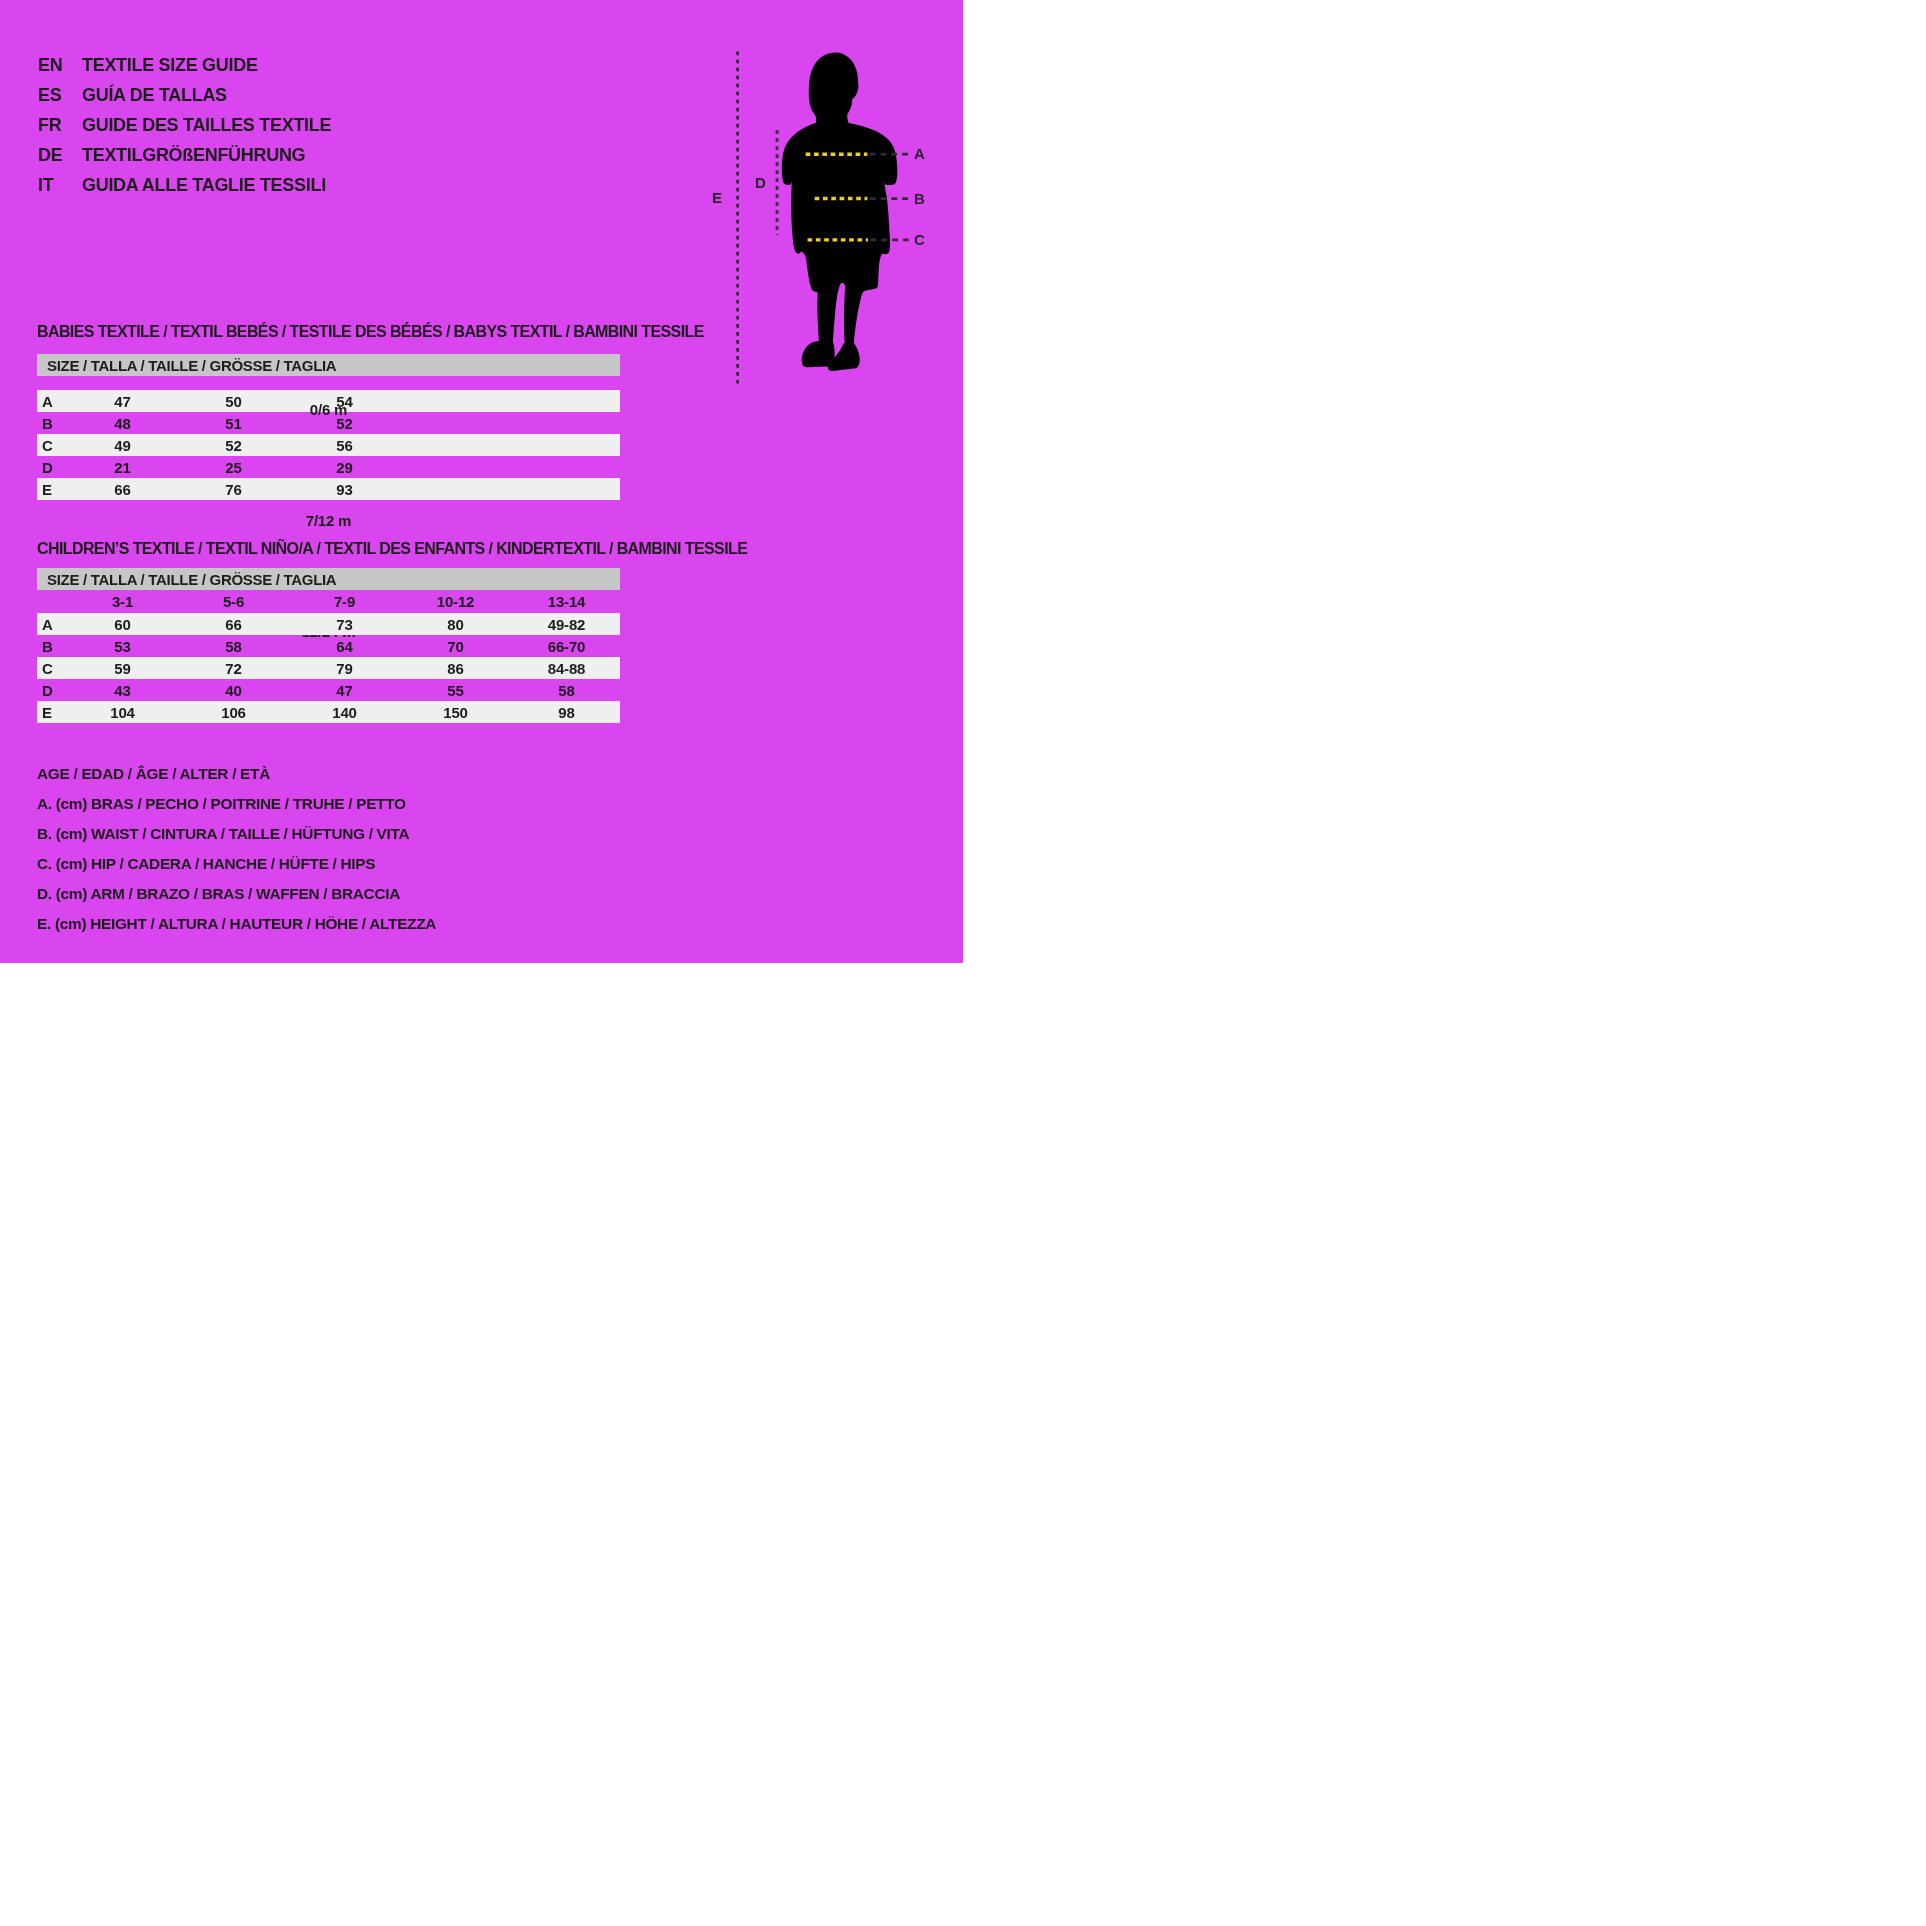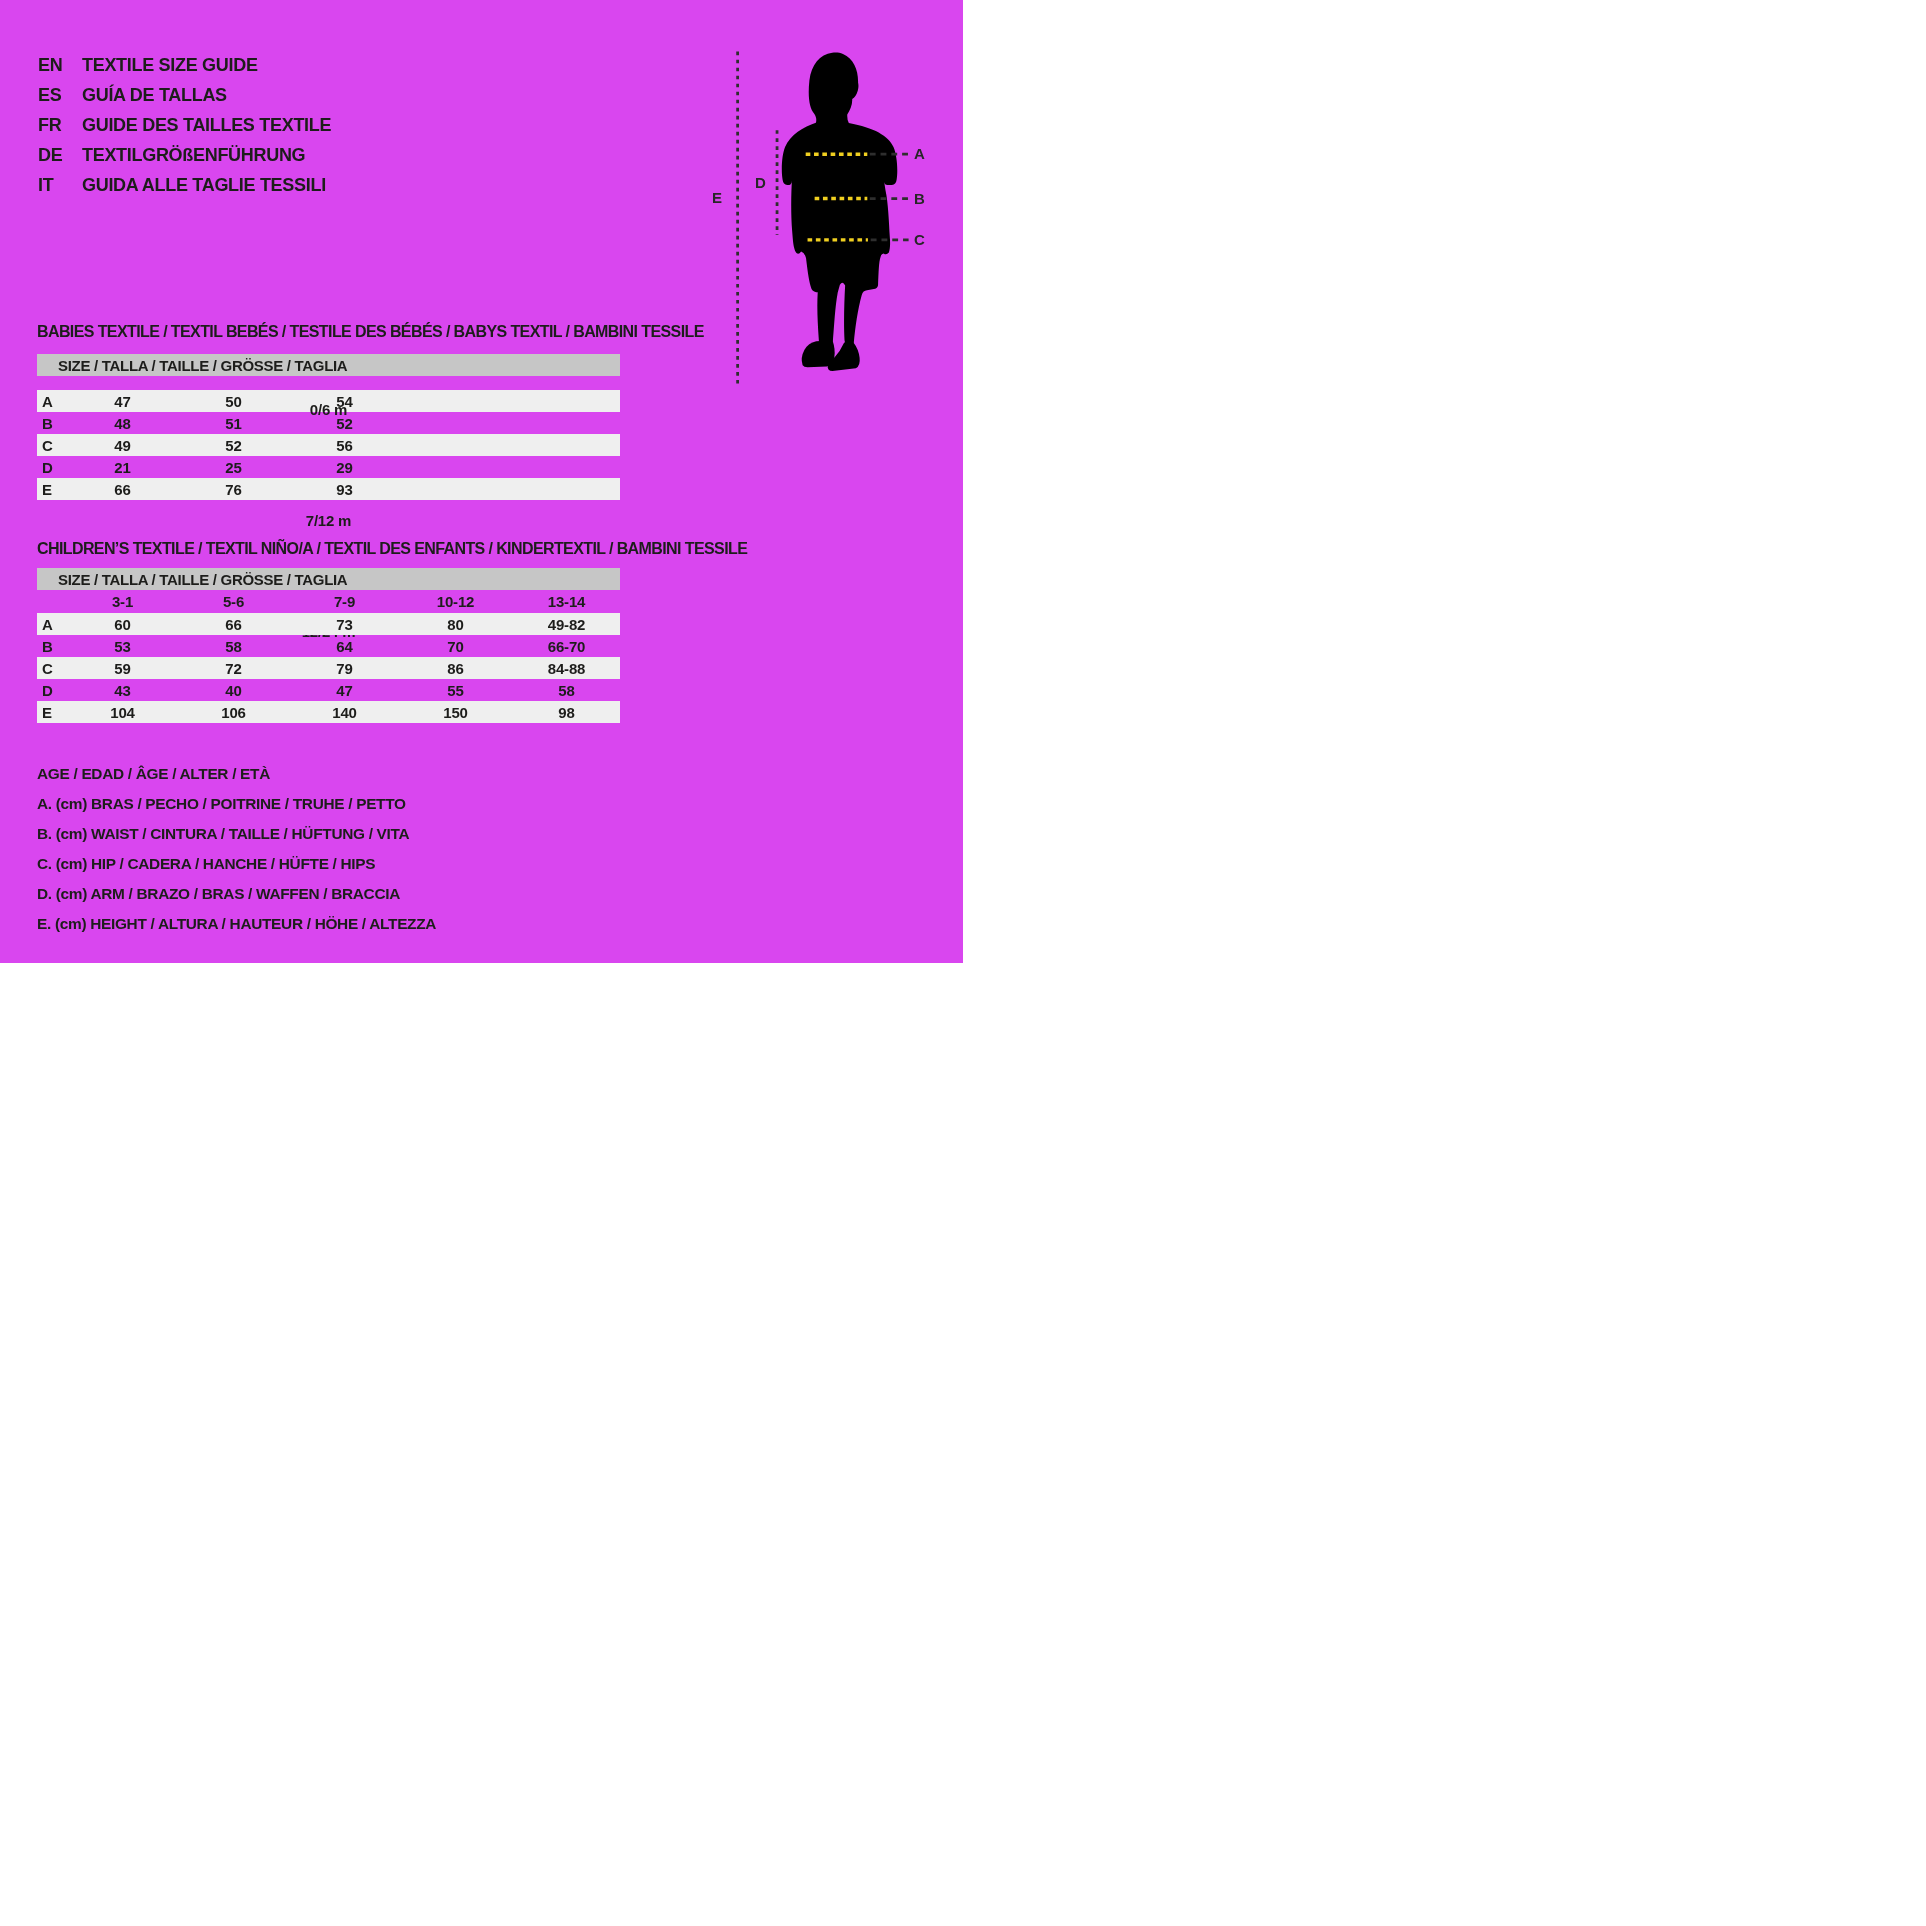--- a/index.html
+++ b/index.html
@@ -9,21 +9,21 @@
   }
   .abs{position:absolute;}
   
   .lang-list{left:38px;top:50px;}
   .lang-row{display:flex;align-items:center;height:30px;font-size:18px;letter-spacing:-0.3px;white-space:nowrap;}
   .lang-code{width:44px;flex:0 0 44px;}
   
   .heading{font-size:16px;letter-spacing:-0.6px;white-space:nowrap;line-height:20px;}
   
   .tbl{position:absolute;left:37px;width:583px;}
-  .bar{height:22px;background:#c6c6c6;display:flex;align-items:center;padding-left:21px;font-size:15px;letter-spacing:-0.3px;}
+  .bar{height:22px;background:#c6c6c6;display:flex;align-items:center;padding-left:10px;font-size:15px;letter-spacing:-0.3px;}
   .trow{display:flex;height:22px;align-items:center;font-size:15px;letter-spacing:-0.2px;}
   .sub{height:14px;flex-direction:column;}
   .sub-ch{height:23.4px;}
   .rows .trow:nth-child(odd){background:#efefef;}
   .cl{width:25px;flex:0 0 25px;padding-left:5px;}
   .cv{width:111px;flex:0 0 111px;text-align:center;}
   
   .legend{left:37px;top:759px;}
   .legend-line{font-size:15.4px;line-height:30px;letter-spacing:-0.3px;white-space:nowrap;}
   

